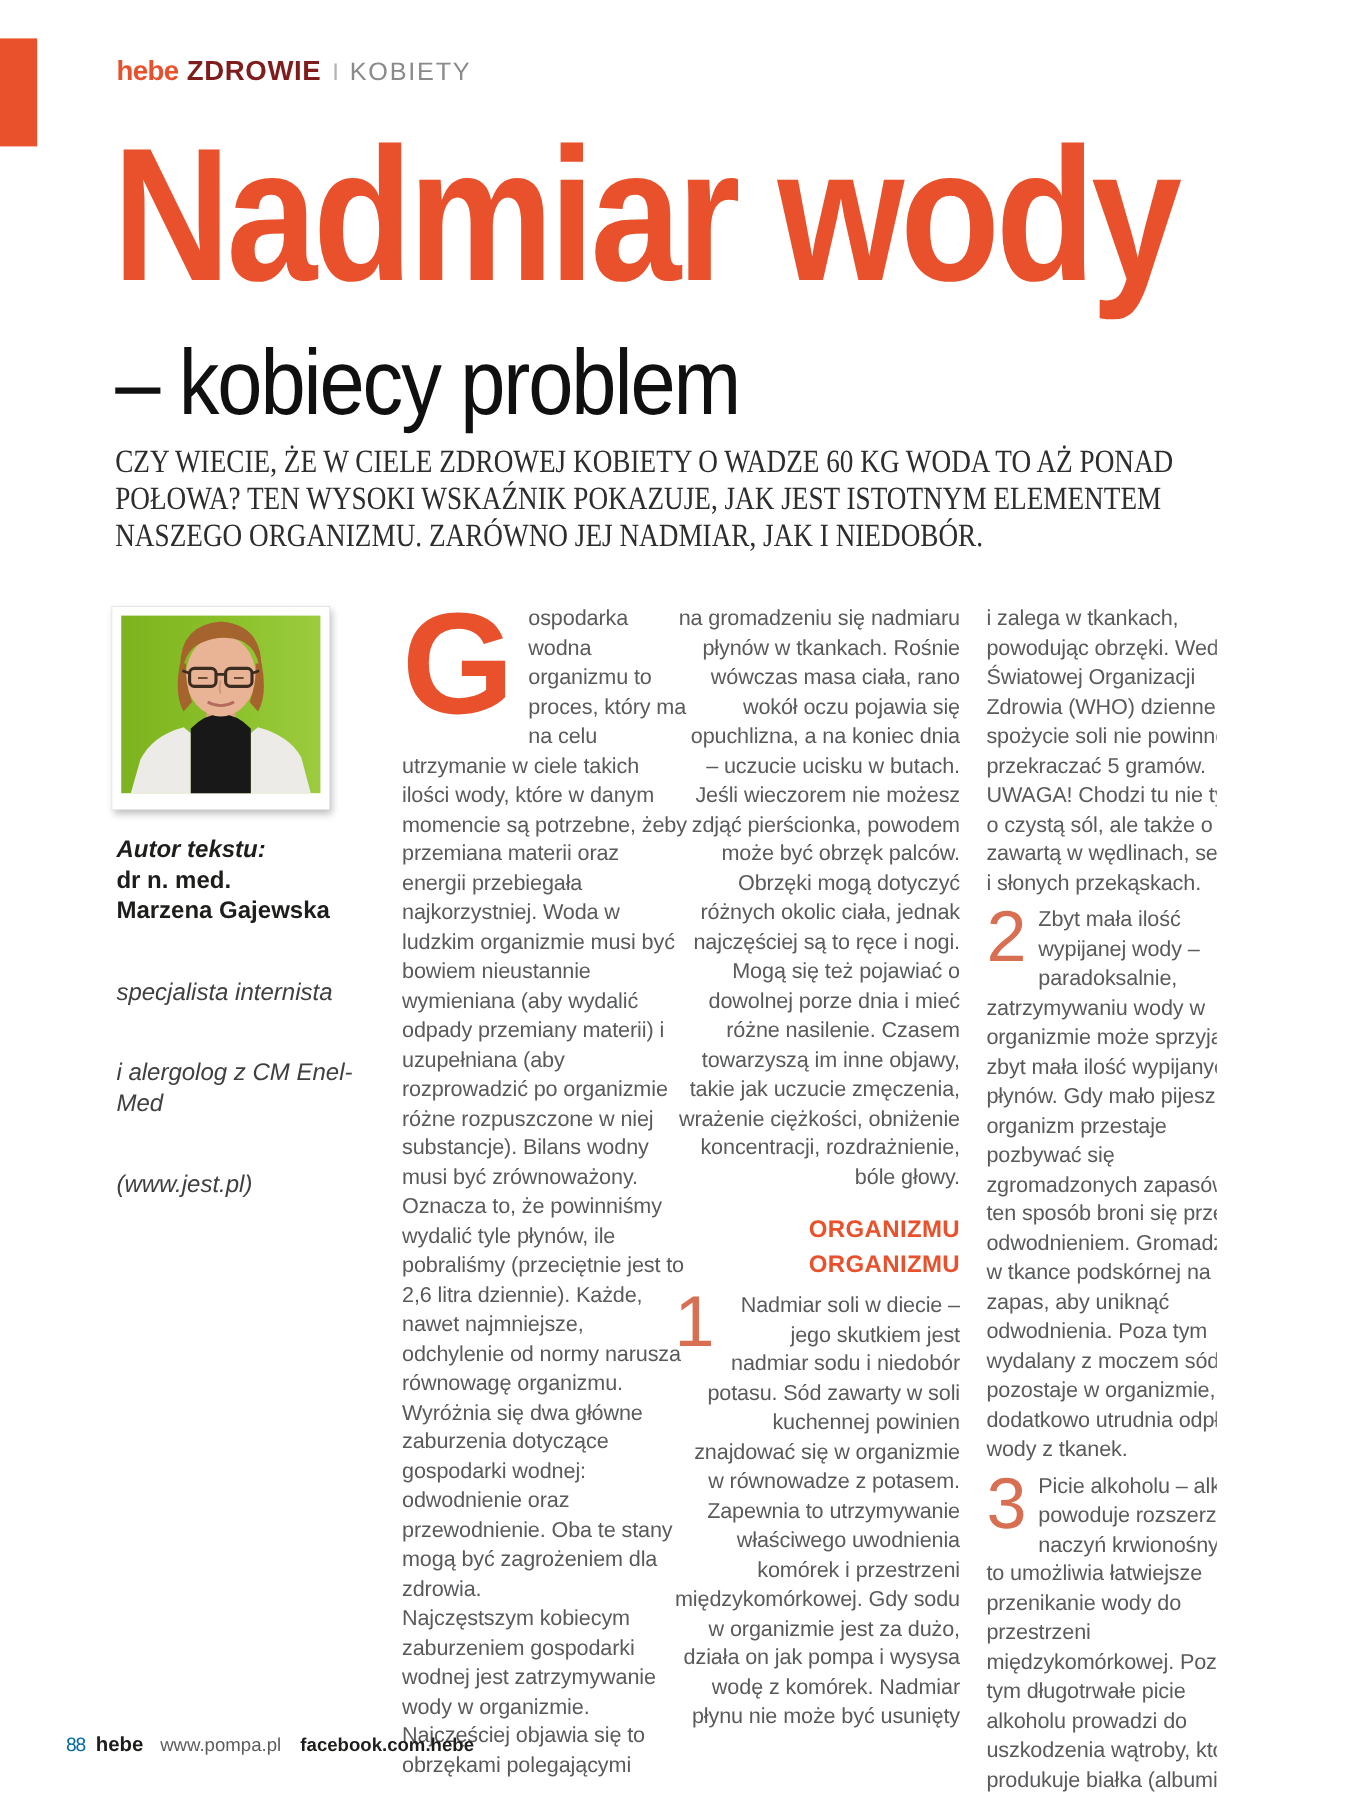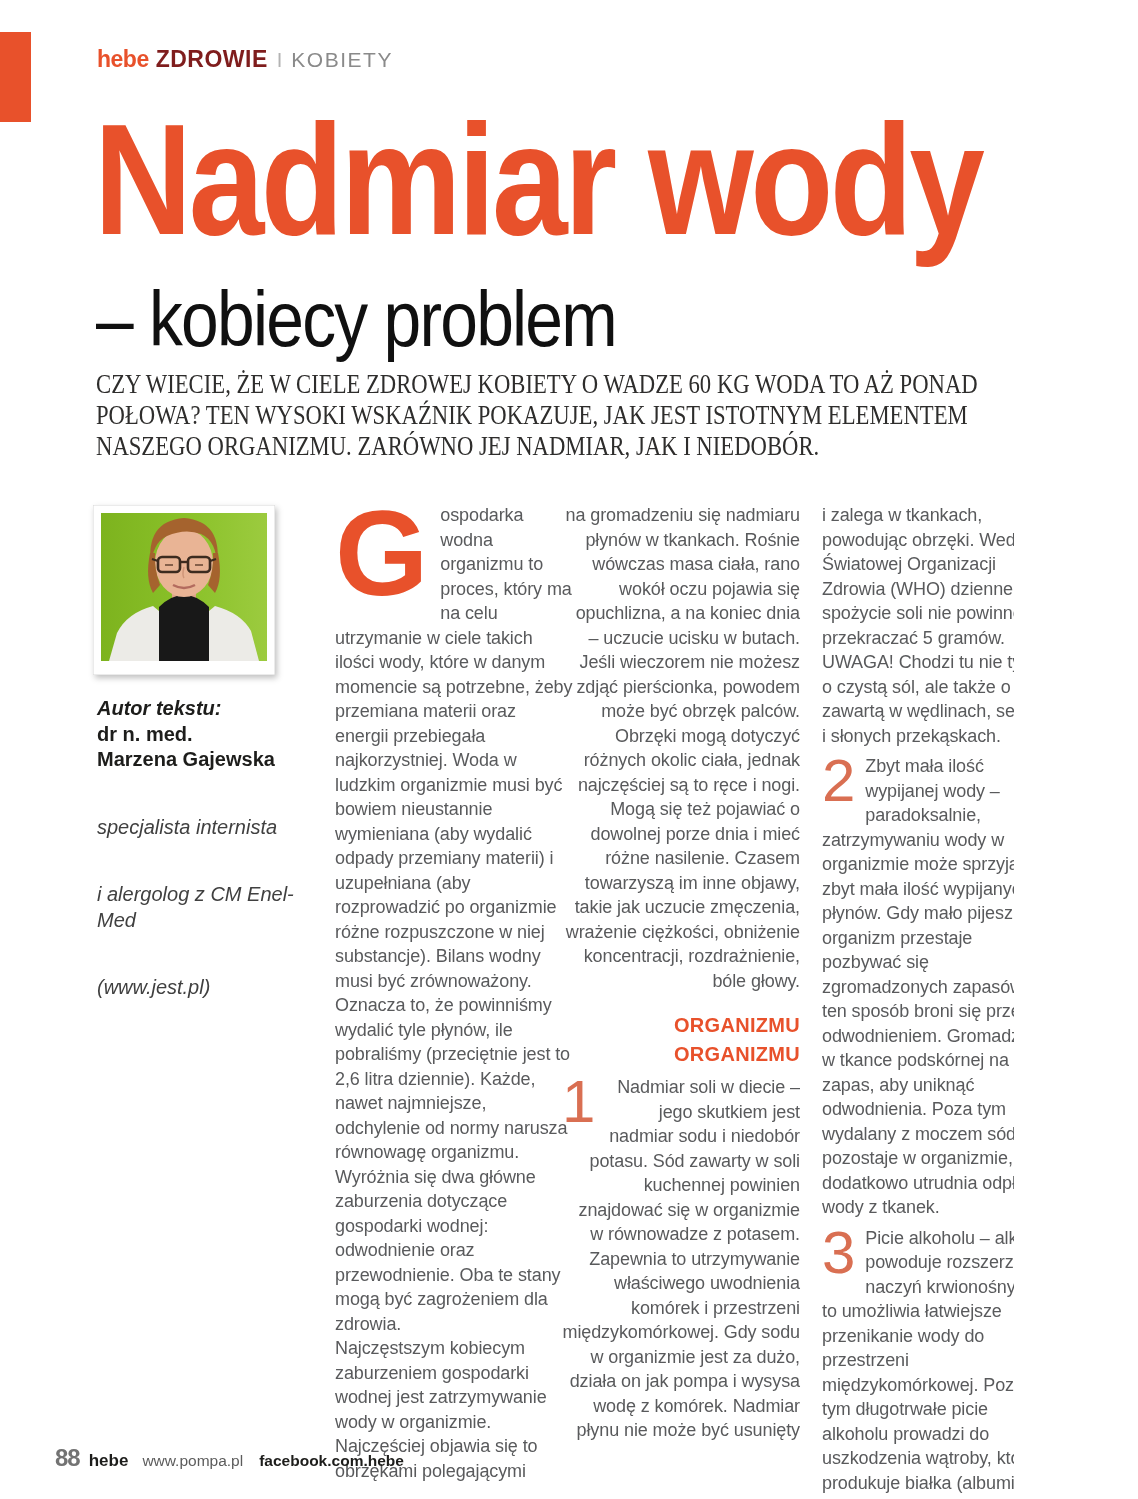--- a/index.html
+++ b/index.html
@@ -72,21 +72,21 @@
 
   
   .photo-credit{
     position:absolute;left:1053px;top:1284px;height:122px;
     writing-mode:vertical-rl;transform:rotate(180deg);
     font-size:12.5px;letter-spacing:0.6px;color:#2b2b2b;white-space:nowrap;
   }
 
   
   .footer{position:absolute;left:55px;top:1444px;display:flex;align-items:baseline;white-space:nowrap;}
-  .footer .page-num{font-weight:bold;font-size:24px;color:#737373;margin-right:9px;letter-spacing:-1px;}
+  .footer .page-num{font-weight:normal;font-size:16px;color:#0369a1;margin-right:9px;letter-spacing:-1px;}
   .footer .fbrand{font-weight:bold;font-size:17px;color:#1d1d1b;margin-right:14px;}
   .footer .furl{font-size:15.5px;color:#5c5c5c;margin-right:16px;}
   .footer .ffb{font-size:15.5px;font-weight:bold;color:#1d1d1b;}
 </style>
 </head>
 <body>
 
 <div class="page">
 
   <div class="side-tab"></div>

